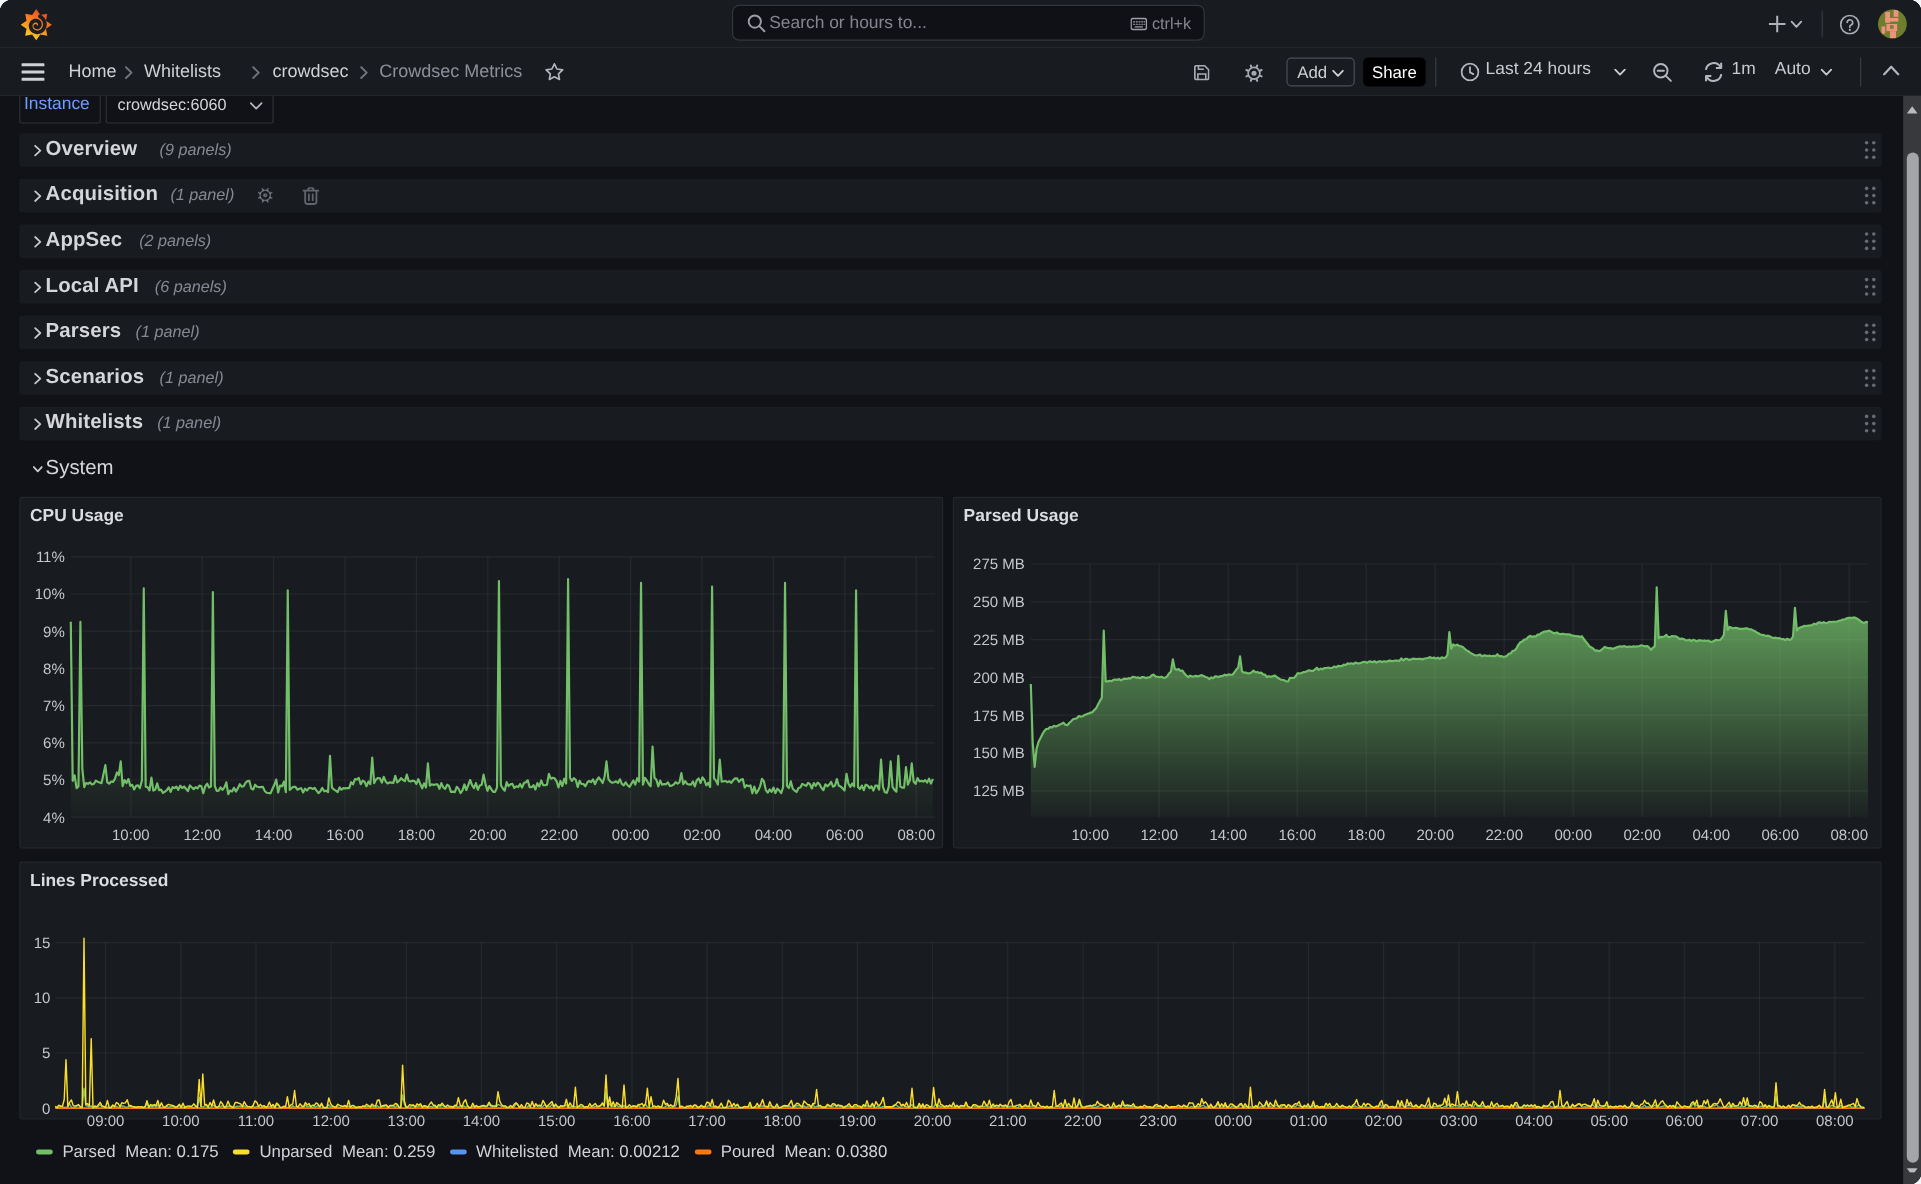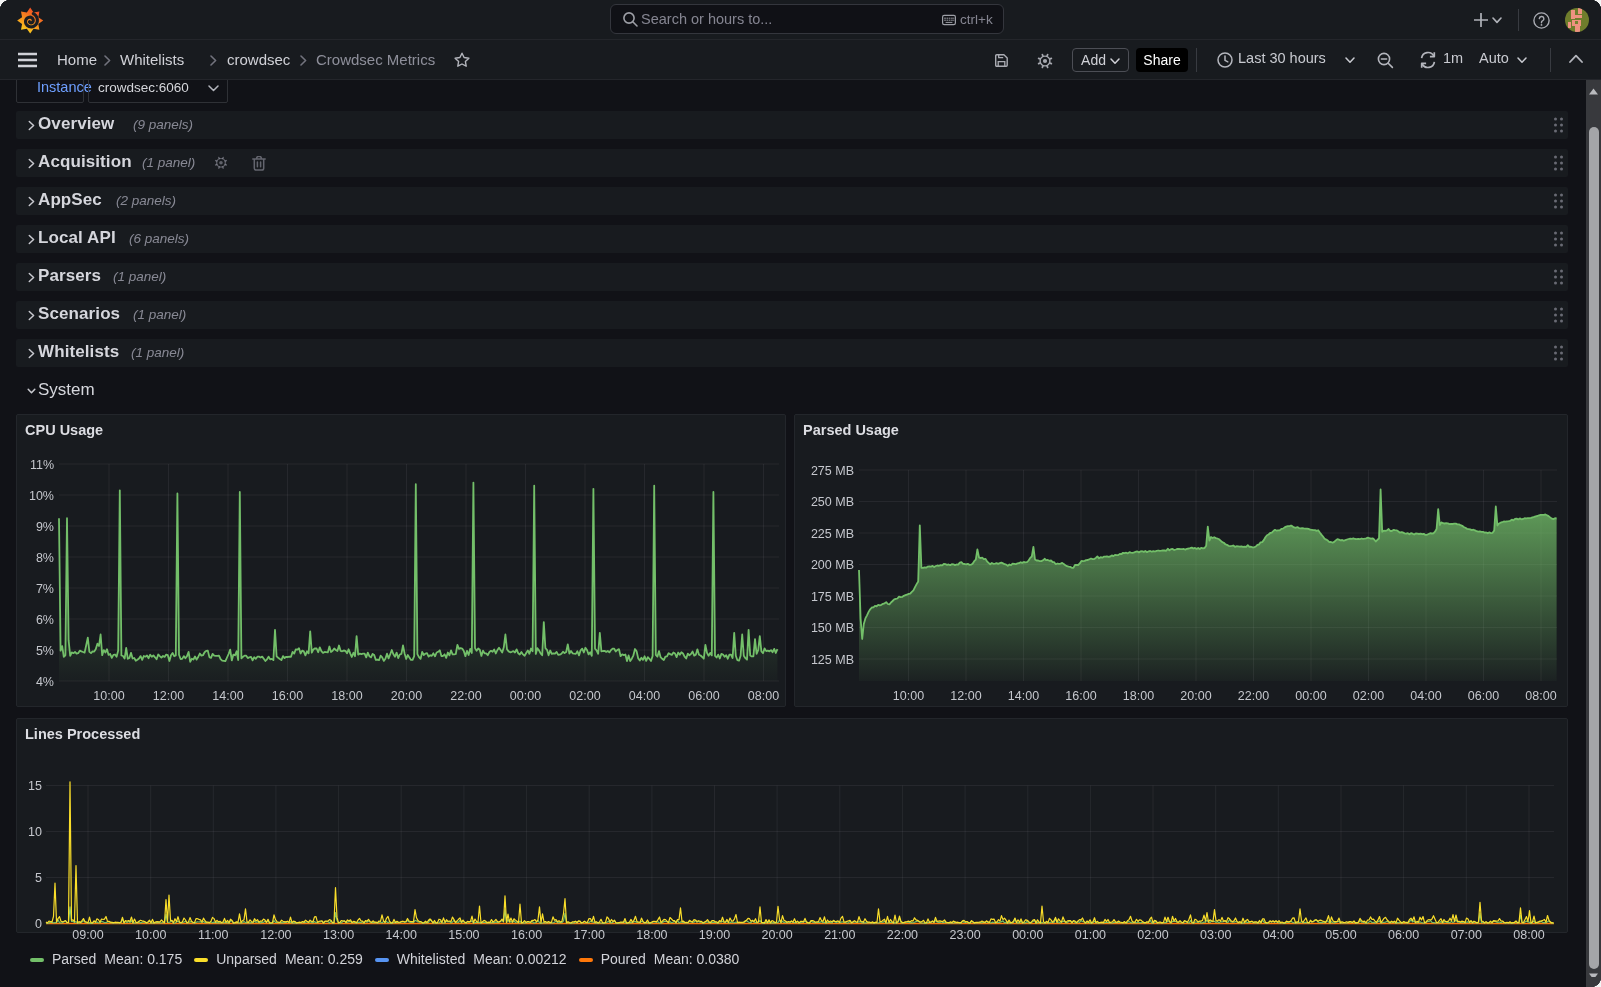--- a/index.html
+++ b/index.html
@@ -150,21 +150,21 @@
         <path d="M1,1 L5,5.2 L9,1" fill="none" stroke="#d0d1d7" stroke-width="1.5" stroke-linecap="round" stroke-linejoin="round"></path>
       </svg></div>
 <div class="btn-share" style="left:1136px;top:8px;width:52px;height:24px">Share</div>
 <div class="vsep" style="left:1196px;top:8px;height:24px"></div>
 <div class="abs" style="left:1217px;top:12px">
       <svg width="16" height="16" viewBox="0 0 16 16" style="">
         <circle cx="8" cy="8" r="7" fill="none" stroke="#b4b6bd" stroke-width="1.5"></circle>
         <path d="M8,4 V8.3 L10.8,9.8" fill="none" stroke="#b4b6bd" stroke-width="1.5" stroke-linecap="round"></path>
       </svg>
     </div>
-<div class="abs" style="left:1238px;top:10px;font-size:14.5px;font-weight:500;color:#c9cbd1">Last 30 hours</div>
+<div class="abs" style="left:1238px;top:10px;font-size:14.5px;font-weight:500;color:#c9cbd1">Last 24 hours</div>
 <div class="abs" style="left:1345px;top:17px">
       <svg width="10" height="7" viewBox="0 0 10 7" style="">
         <path d="M1,1 L5,5.2 L9,1" fill="none" stroke="#c9cbd1" stroke-width="1.5" stroke-linecap="round" stroke-linejoin="round"></path>
       </svg>
     </div>
 <div class="abs" style="left:1377px;top:12px">
       <svg width="17" height="17" viewBox="0 0 17 17" style="">
         <circle cx="7" cy="7" r="5.6" fill="none" stroke="#b4b6bd" stroke-width="1.6"></circle>
         <line x1="11.2" y1="11.2" x2="15.4" y2="15.4" stroke="#b4b6bd" stroke-width="1.6" stroke-linecap="round"></line>
         <line x1="4.4" y1="7" x2="9.6" y2="7" stroke="#b4b6bd" stroke-width="1.6" stroke-linecap="round"></line>
@@ -186,21 +186,21 @@
       </svg>
     </div>
 <div class="vsep" style="left:1550px;top:8px;height:24px"></div>
 <div class="abs" style="left:1569px;top:14px">
       <svg width="14" height="9" viewBox="0 0 14 9" style="">
         <path d="M1,8 L7,1.6 L13,8" fill="none" stroke="#b4b6bd" stroke-width="1.8" stroke-linecap="round" stroke-linejoin="round"></path>
       </svg>
     </div>
 </div>
 <div class="content">
-<div class="varlabel" style="left:16px;top:-9px;width:68px;height:32px;padding-left:20px">
+<div class="varlabel" style="left:16px;top:-9px;width:68px;height:32px;padding-left:3px">
       <span style="font-size:14.5px;font-weight:500;color:#6e9fff">Instance</span>
     </div>
 <div class="varlabel" style="left:88px;top:-9px;width:140px;height:32px;padding-left:9px">
       <span style="font-size:13.5px;color:#d4d5da">crowdsec:6060</span>
     </div>
 <div class="abs" style="left:208px;top:5px">
       <svg width="11" height="7" viewBox="0 0 11 7" style="">
         <path d="M1,1 L5.5,5.5 L10,1" fill="none" stroke="#b4b6bd" stroke-width="1.5" stroke-linecap="round" stroke-linejoin="round"></path>
       </svg>
     </div>

